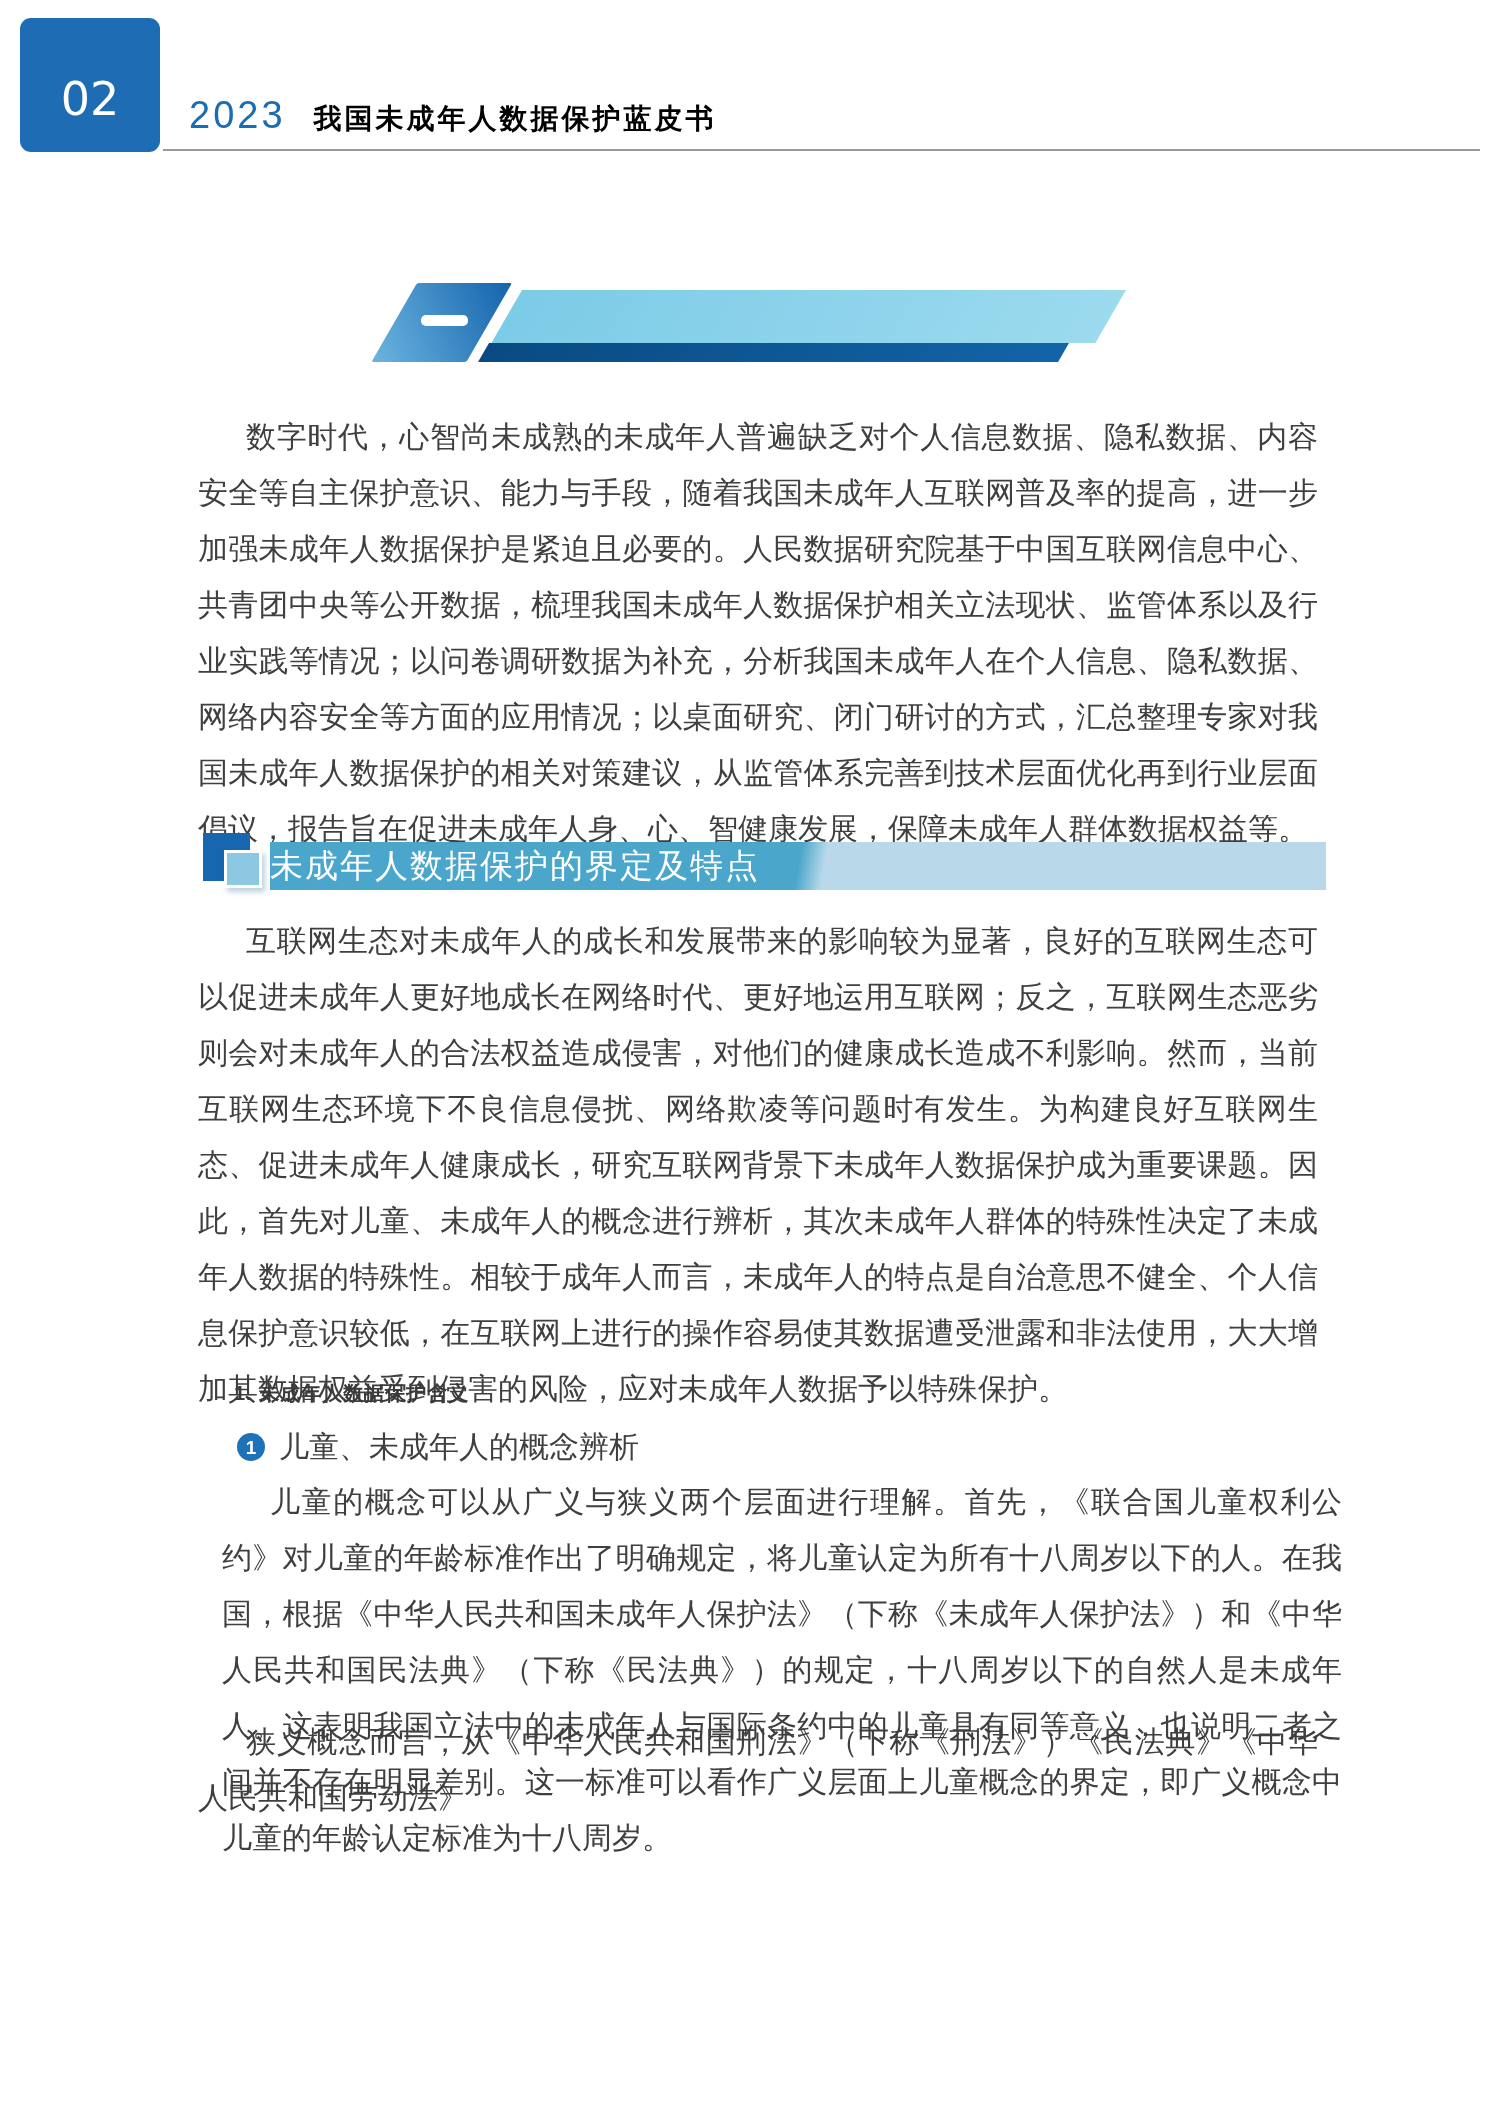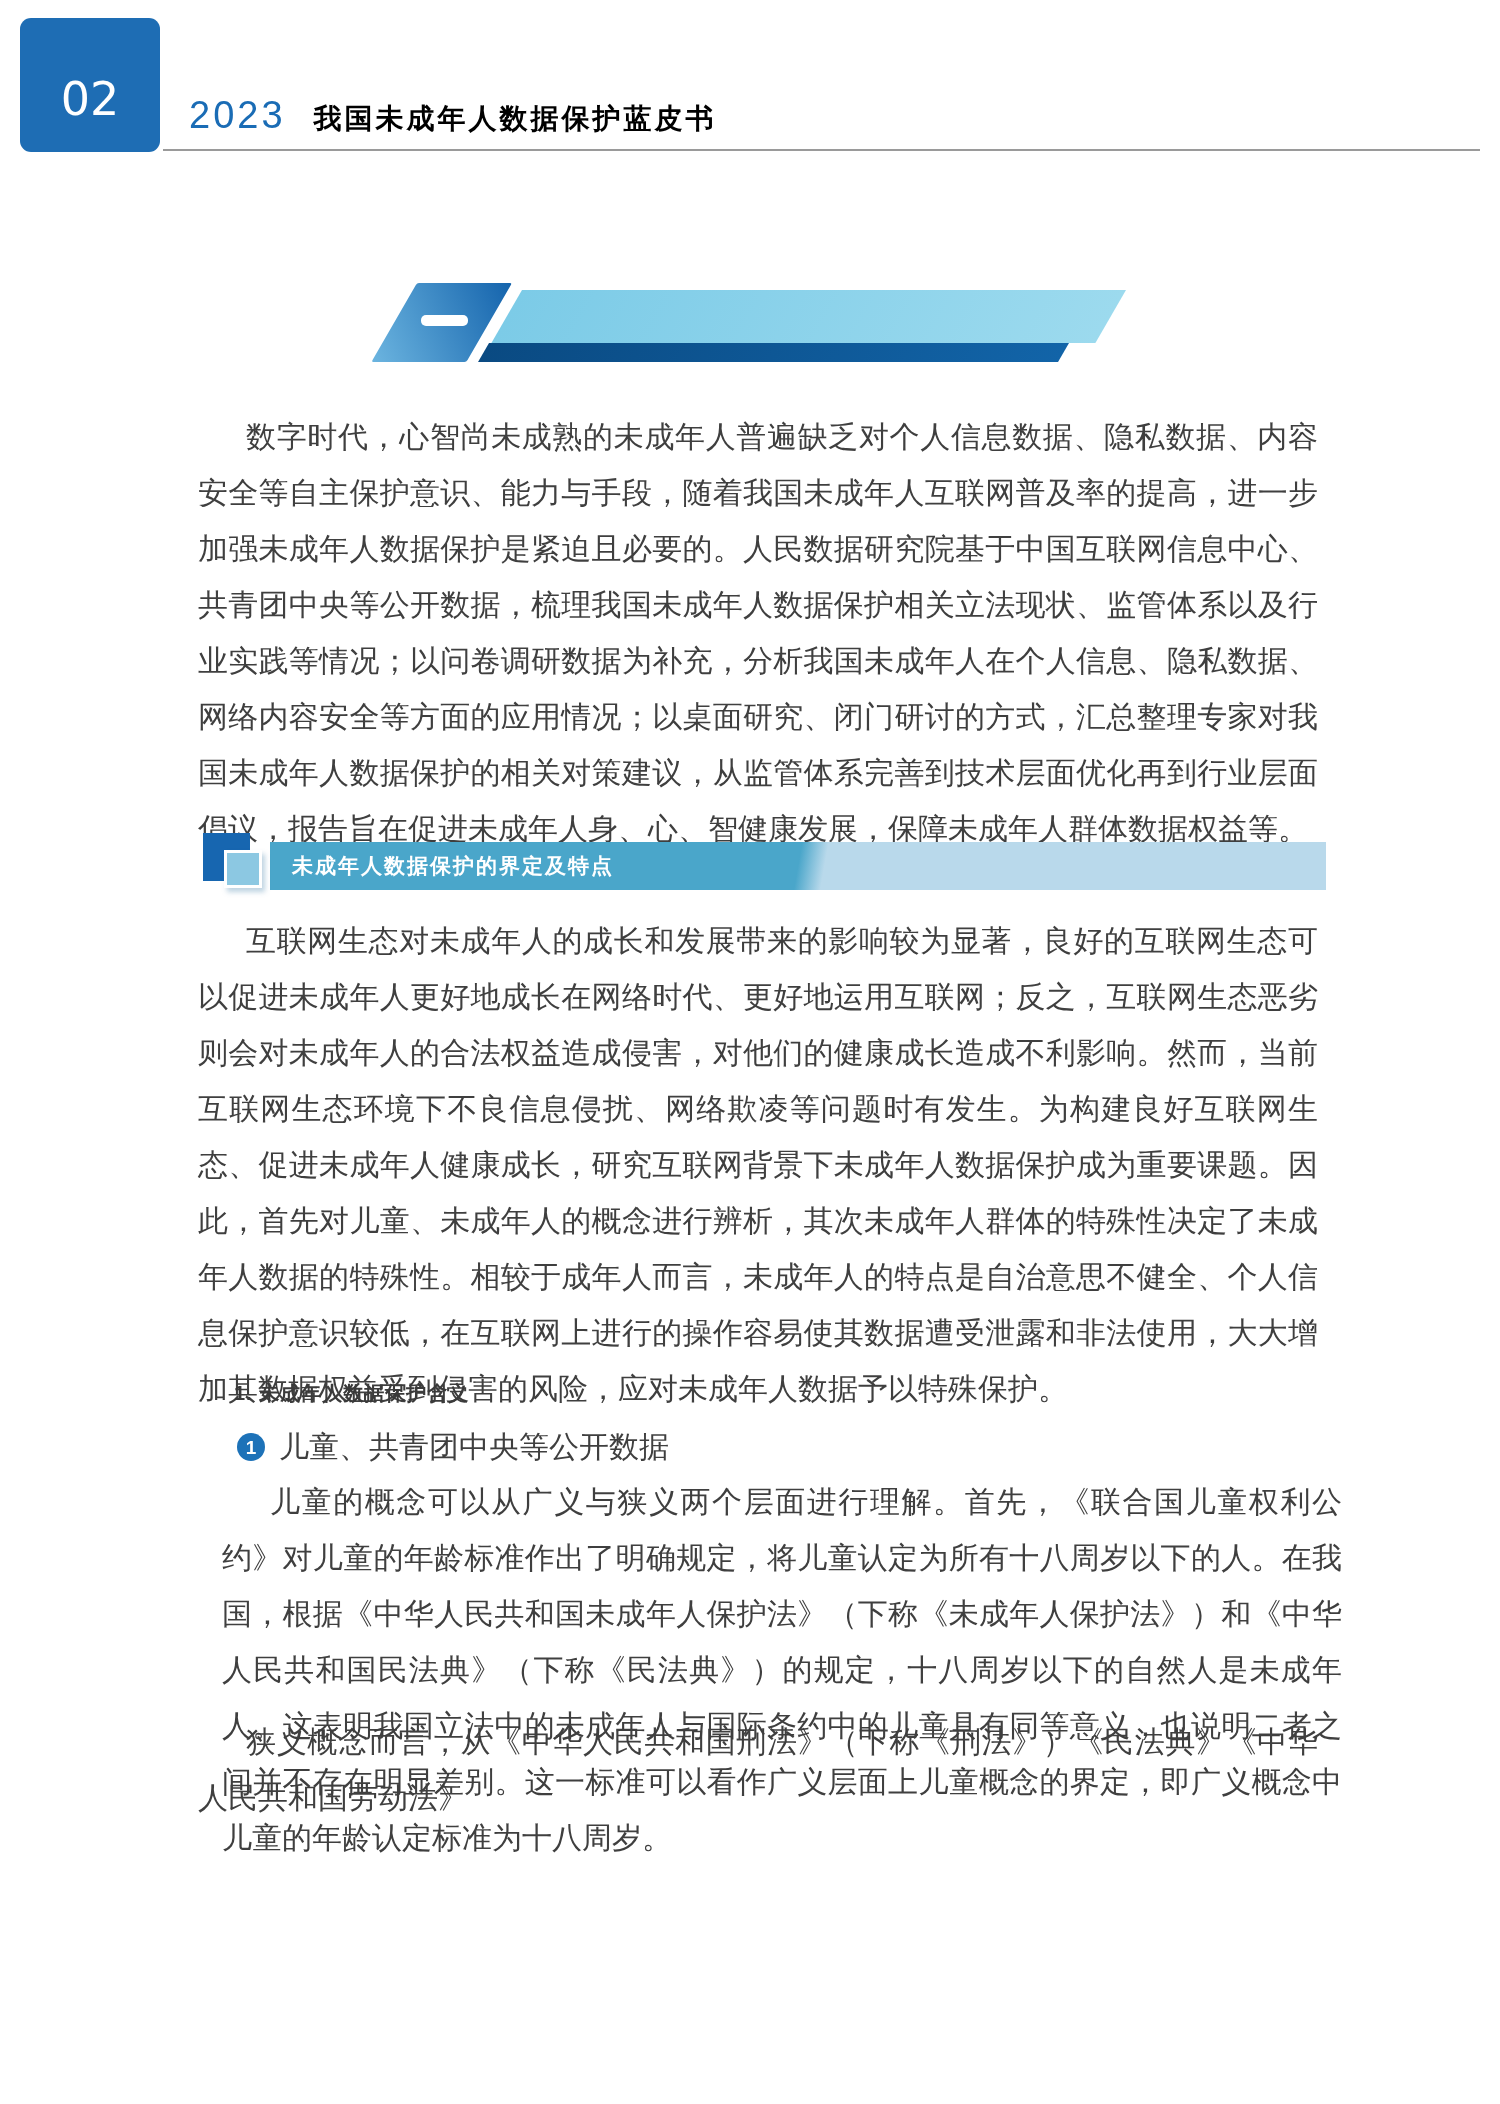--- a/index.html
+++ b/index.html
@@ -33,22 +33,22 @@
              background:#ffffff;border-radius:5px;z-index:4;}
   .chap-title{position:absolute;left:552px;top:290px;width:560px;height:53px;
               display:flex;align-items:center;z-index:4;
               font-family:"Liberation Sans","DejaVu Sans",sans-serif;font-weight:bold;
               font-size:33px;color:#ffffff;letter-spacing:3px;white-space:nowrap;}
 
   
   .sub-band{position:absolute;left:270px;top:842px;width:1056px;height:48px;
             background:linear-gradient(100deg,#4aa6ca 0%,#4aa6ca 50%,#b9d9eb 52.5%,#b9d9eb 100%);
             display:flex;align-items:center;z-index:1;}
-  .sub-band span{font-family:"Liberation Sans","DejaVu Sans",sans-serif;font-weight:bold;
-                 font-size:21px;color:#ffffff;letter-spacing:2px;padding-left:22px;white-space:nowrap;}
+  .sub-band span{font-family:"Liberation Sans","DejaVu Sans",sans-serif;font-weight:normal;
+                 font-size:33px;color:#ffffff;letter-spacing:2px;white-space:nowrap;}
   .sub-sq-dark{position:absolute;left:203px;top:833px;width:47px;height:48px;background:#1766b0;z-index:2;}
   .sub-sq-light{position:absolute;left:224px;top:850px;width:38px;height:38px;box-sizing:border-box;
                 background:#8cc8e2;border:3px solid #ffffff;z-index:3;
                 box-shadow:3px 4px 5px rgba(70,130,170,0.35);}
 
   
   .para{position:absolute;left:198px;width:1120px;font-size:30px;line-height:56px;
         color:#3f3f3f;text-align:justify;text-indent:48px;word-break:break-all;}
   .p-intro{top:409px;}
   .p-section{top:913px;}
@@ -92,19 +92,19 @@
   </div>
   <div class="sub-sq-dark"></div>
   <div class="sub-sq-light"></div>
 
   <div class="para p-section">互联网生态对未成年人的成长和发展带来的影响较为显著，良好的互联网生态可以促进未成年人更好地成长在网络时代、更好地运用互联网；反之，互联网生态恶劣则会对未成年人的合法权益造成侵害，对他们的健康成长造成不利影响。然而，当前互联网生态环境下不良信息侵扰、网络欺凌等问题时有发生。为构建良好互联网生态、促进未成年人健康成长，研究互联网背景下未成年人数据保护成为重要课题。因此，首先对儿童、未成年人的概念进行辨析，其次未成年人群体的特殊性决定了未成年人数据的特殊性。相较于成年人而言，未成年人的特点是自治意思不健全、个人信息保护意识较低，在互联网上进行的操作容易使其数据遭受泄露和非法使用，大大增加其数据权益受到侵害的风险，应对未成年人数据予以特殊保护。</div>
 
   <div class="num-heading">1. 未成年人数据保护含义</div>
 
   <div class="bullet-row">
     <span class="bullet-circle">1</span>
-    <span class="bullet-label">儿童、共青团中央等公开数据</span>
+    <span class="bullet-label">儿童、未成年人的概念辨析</span>
   </div>
 
   <div class="para p-sub1">儿童的概念可以从广义与狭义两个层面进行理解。首先，《联合国儿童权利公约》对儿童的年龄标准作出了明确规定，将儿童认定为所有十八周岁以下的人。在我国，根据《中华人民共和国未成年人保护法》（下称《未成年人保护法》）和《中华人民共和国民法典》（下称《民法典》）的规定，十八周岁以下的自然人是未成年人。这表明我国立法中的未成年人与国际条约中的儿童具有同等意义，也说明二者之间并不存在明显差别。这一标准可以看作广义层面上儿童概念的界定，即广义概念中儿童的年龄认定标准为十八周岁。</div>
   <div class="para p-sub2">狭义概念而言，从《中华人民共和国刑法》（下称《刑法》）《民法典》《中华人民共和国劳动法》</div>
 
 </div>
 
 </body></html>

